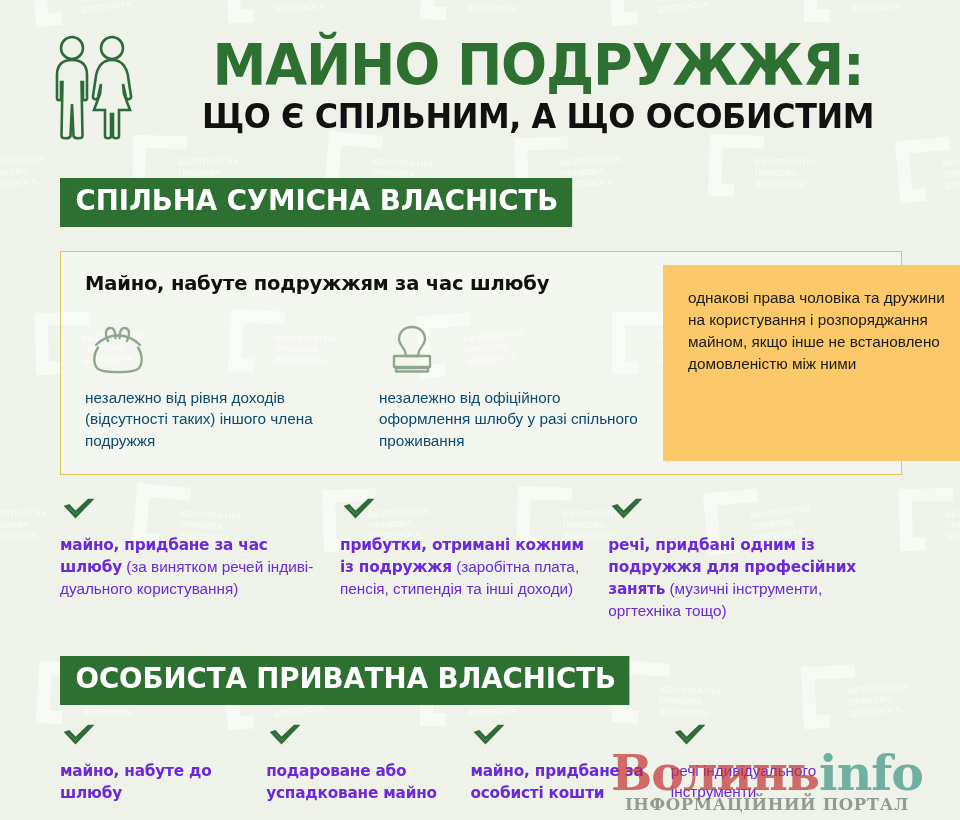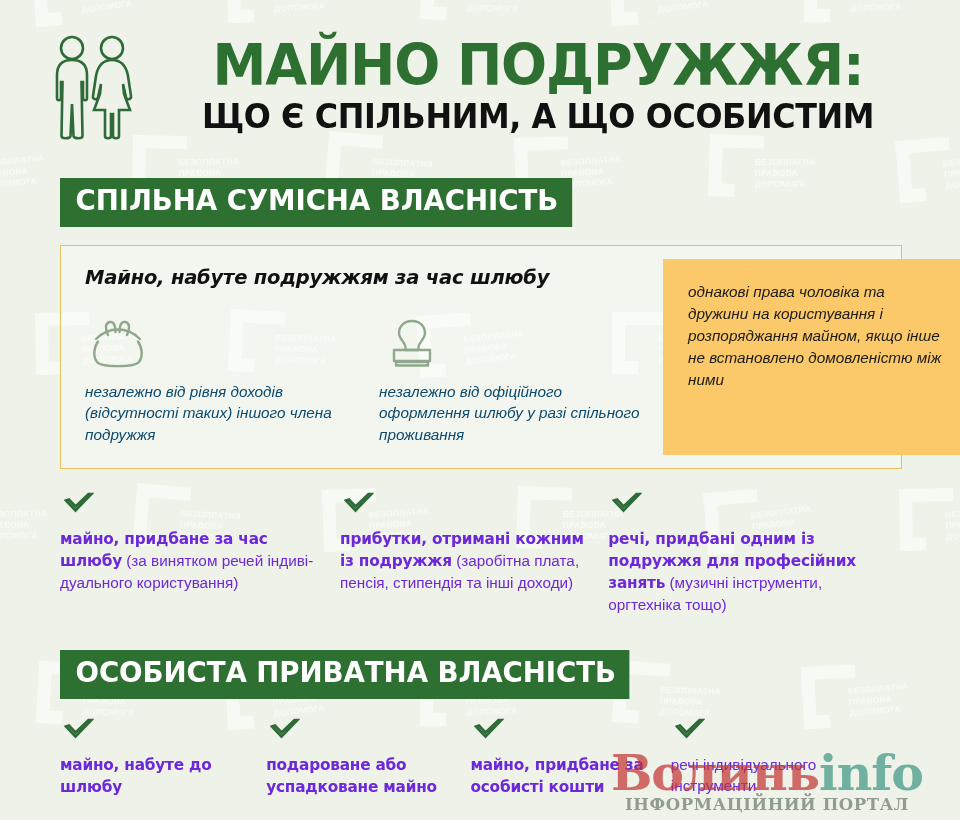--- a/index.html
+++ b/index.html
@@ -111,26 +111,25 @@
     line-height: 1;
     padding: 9px 14px 11px 16px;
     display: inline-block;
     transform: scaleX(0.97);
     transform-origin: left center;
   }
   .header-wrap { padding-left: 24px; }
 
   
   .panel {
-    margin: 18px 22px 0 24px;
+    margin: 24px 22px 0 24px;
     border: 1.5px solid #e8c05a;
     background: rgba(255,255,255,0.30);
     position: relative;
     display: flex;
-    font-style: italic;
   }
   .panel-left { flex: 1 1 auto; padding: 20px 12px 22px 24px; }
   .panel-title {
     font-family: "DejaVu Sans", sans-serif;
     font-weight: bold;
     font-size: 19.5px;
     color: #111;
     letter-spacing: -0.2px;
     margin-bottom: 14px;
   }

